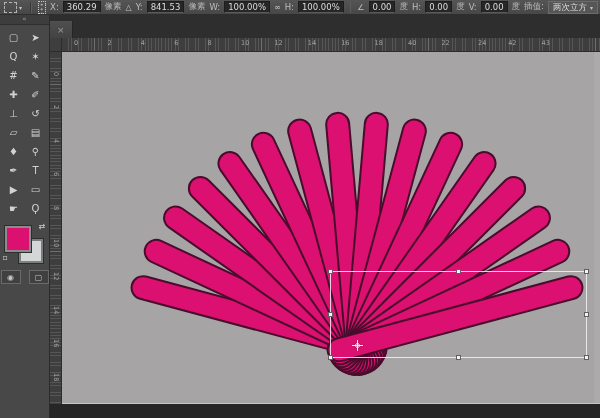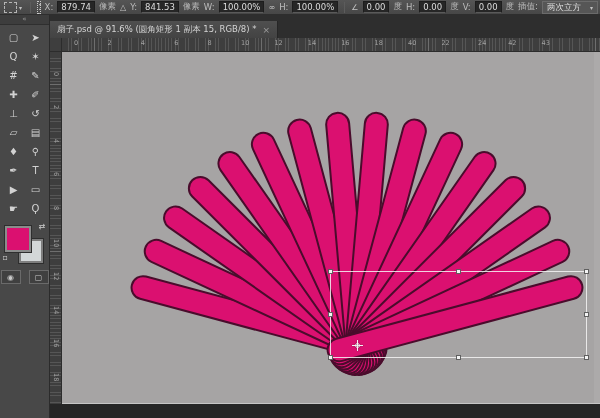--- a/index.html
+++ b/index.html
@@ -18,21 +18,21 @@
   .f-xy{width:44px;} .f-wh{width:38px;} .f-a{width:30px;}
   .ob-sep{width:1px;height:11px;background:#3a3a3a;border-right:1px solid #5c5c5c;margin:0 2px;}
   .tool-preset{display:flex;align-items:center;gap:2px;padding:1px 2px;}
   .tp-box{width:11px;height:9px;border:1px dashed #b5b5b5;display:inline-block;}
   .caret{font-size:6px;color:#c0c0c0;}
   .refpoint-grid{width:11px;height:11px;border:1px dotted #c9c9c9;
     background:radial-gradient(#cfcfcf 0.8px,transparent 1px);
     background-size:4.5px 4.5px;background-position:0.5px 0.5px;}
   .ob-icon{color:#c2c2c2;font-size:8px;}
   .ob-dropdown{background:#565656;border:1px solid #6b6b6b;color:#dedede;
-    height:11px;line-height:11px;padding:0 4px;display:flex;align-items:center;gap:9px;}
+    height:11px;line-height:11px;padding:0 4px;display:flex;align-items:center;gap:3px;}
   
   .toolbox{position:absolute;left:0;top:15px;width:50px;height:403px;
     background:#484848;border-right:1px solid #2b2b2b;box-sizing:border-box;}
   .toolbox-header{height:9px;background:#3d3d3d;color:#9a9a9a;font-size:7px;
     text-align:center;line-height:8px;border-bottom:1px solid #2f2f2f;}
   .tool-grid{display:grid;grid-template-columns:22px 22px;justify-content:center;
     padding-top:3px;}
   .tool-cell{width:22px;height:19px;display:flex;align-items:center;justify-content:center;
     color:#d2d2d2;font-size:10px;cursor:pointer;}
   .swatch-area{position:relative;width:44px;height:40px;margin:4px auto 0;}
@@ -92,21 +92,21 @@
 <div id="app">
 
   <div class="options-bar">
     <span class="tool-preset">
       <span class="tp-box"></span>
       <span class="caret">▾</span>
     </span>
     <span class="ob-sep"></span>
     <span class="refpoint-grid"></span>
     <span class="ob-label">X:</span>
-    <span class="ob-field f-xy">879.74</span>
+    <span class="ob-field f-xy">360.29</span>
     <span class="ob-unit">像素</span>
     <span class="ob-icon">△</span>
     <span class="ob-label">Y:</span>
     <span class="ob-field f-xy">841.53</span>
     <span class="ob-unit">像素</span>
     <span class="ob-label">W:</span>
     <span class="ob-field f-wh">100.00%</span>
     <span class="ob-icon">∞</span>
     <span class="ob-label">H:</span>
     <span class="ob-field f-wh">100.00%</span>
@@ -158,21 +158,20 @@
       <div class="bg-swatch" style="background: rgb(211, 215, 216);"></div>
     </div>
     <div class="mode-row">
       <span class="mode-btn">◉</span>
       <span class="mode-btn">▢</span>
     </div>
   </div>
 
   <div class="tabbar">
     <div class="doc-tab">
-      <span>扇子.psd @ 91.6% (圆角矩形 1 副本 15, RGB/8) *</span>
       <span class="tab-close">×</span>
     </div>
   </div>
 
   <div class="ruler-corner"></div>
   <div class="h-ruler" id="h-ruler">
       <span class="rl" style="left: 12px;">0</span>
       <span class="rl" style="left: 45.4px;">2</span>
       <span class="rl" style="left: 78.8px;">4</span>
       <span class="rl" style="left: 112.2px;">6</span>

